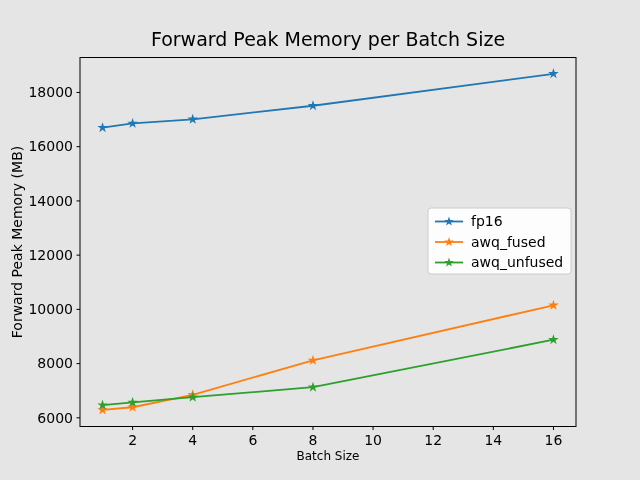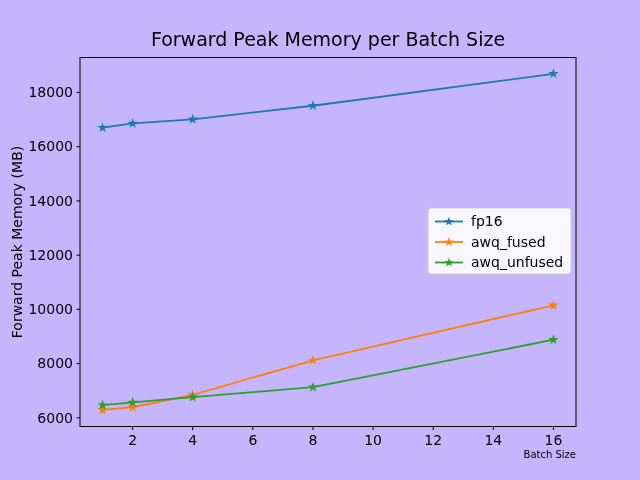--- a/index.html
+++ b/index.html
@@ -1,42 +1,42 @@
 <!DOCTYPE html>
 <html><head>
 <meta charset="utf-8">
 <style>
   html, body { margin: 0; padding: 0; background: #ffffff; }
   .figure {
     position: relative;
     width: 640px;
     height: 480px;
-    background: #c4b5fd;
+    background: #e5e5e5;
     font-family: "DejaVu Sans", sans-serif;
     color: #000000;
     overflow: hidden;
   }
   .chart-title {
     position: absolute;
     left: 80px;
     width: 496px;
     top: 29px;
     text-align: center;
     font-size: 19px;
     line-height: 1.1;
     color: #000000;
     white-space: nowrap;
   }
   .x-label {
     position: absolute;
     left: 80px;
     width: 496px;
     top: 449px;
-    text-align: right;
-    font-size: 10px;
+    text-align: center;
+    font-size: 12px;
     color: #000000;
     white-space: nowrap;
   }
   .y-label {
     position: absolute;
     left: 17px;
     top: 242px;
     transform: translate(-50%, -50%) rotate(-90deg);
     font-size: 14px;
     color: #000000;

